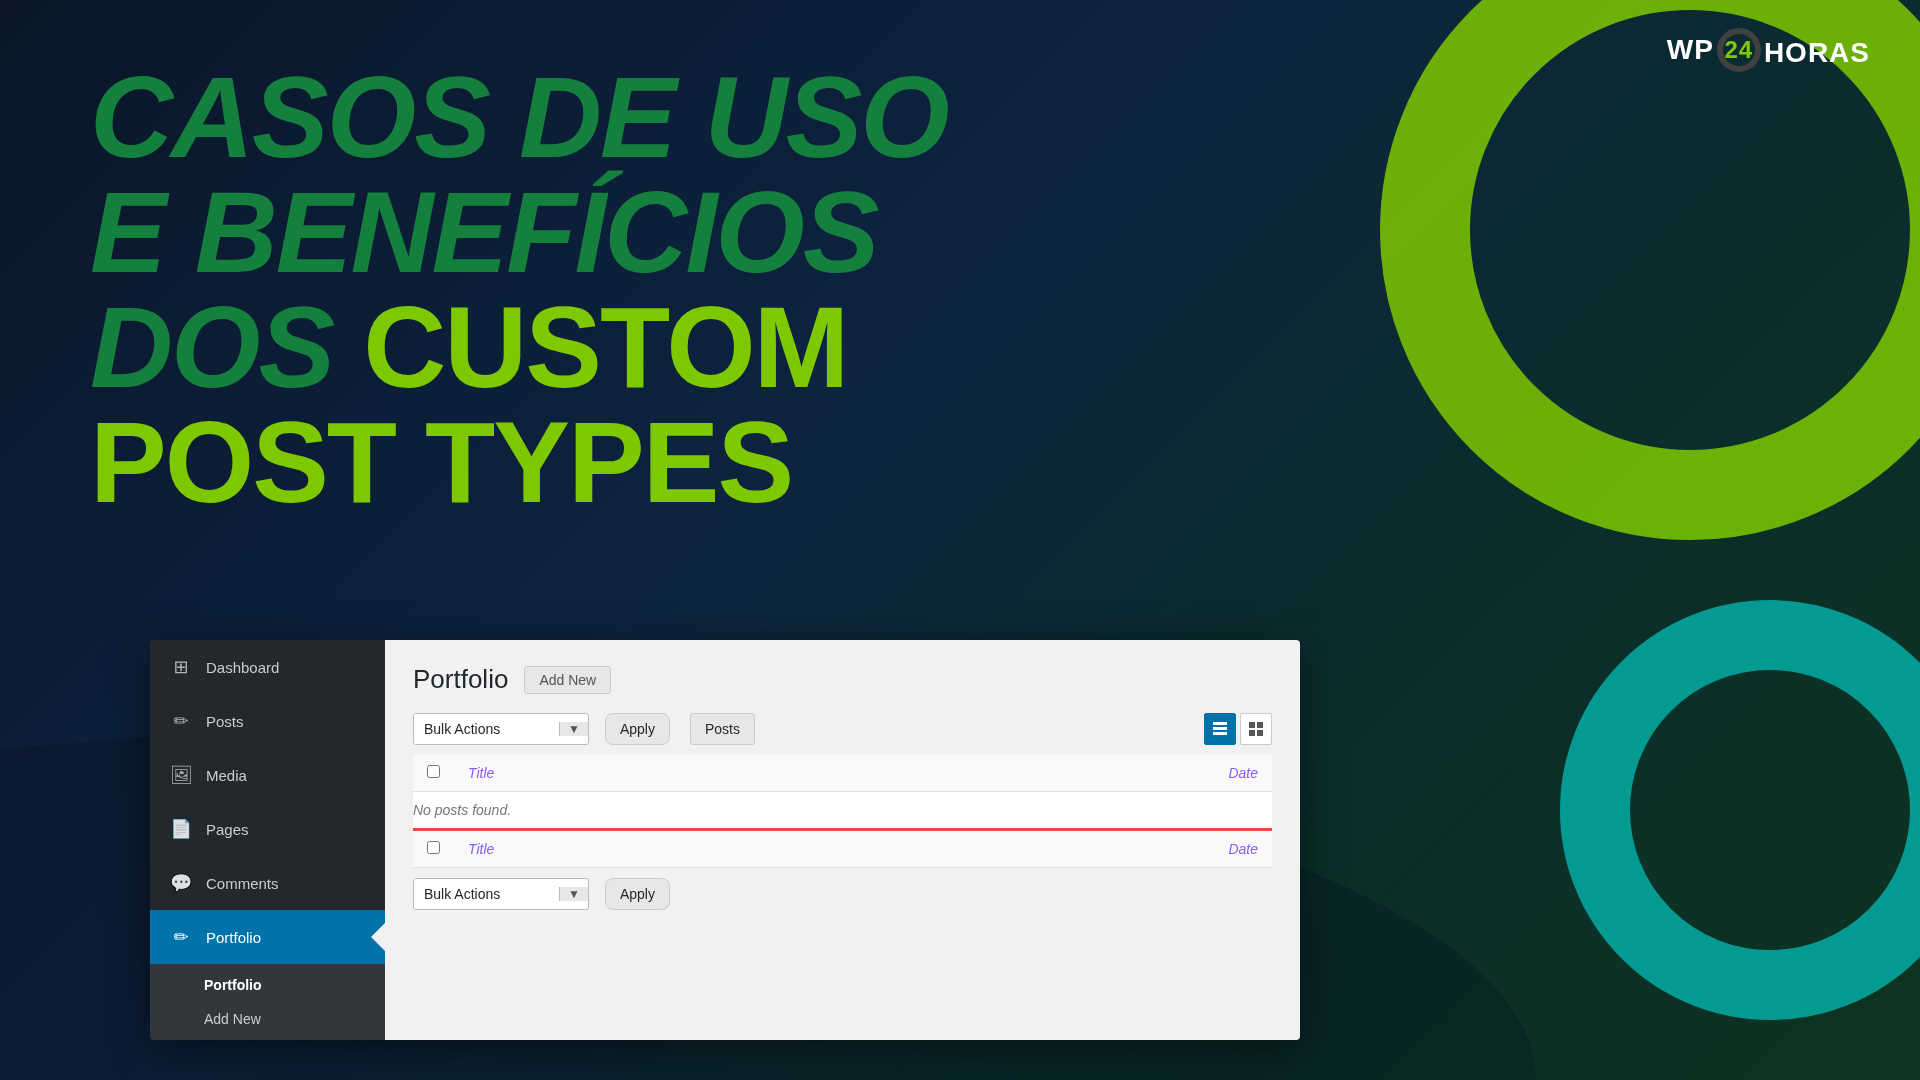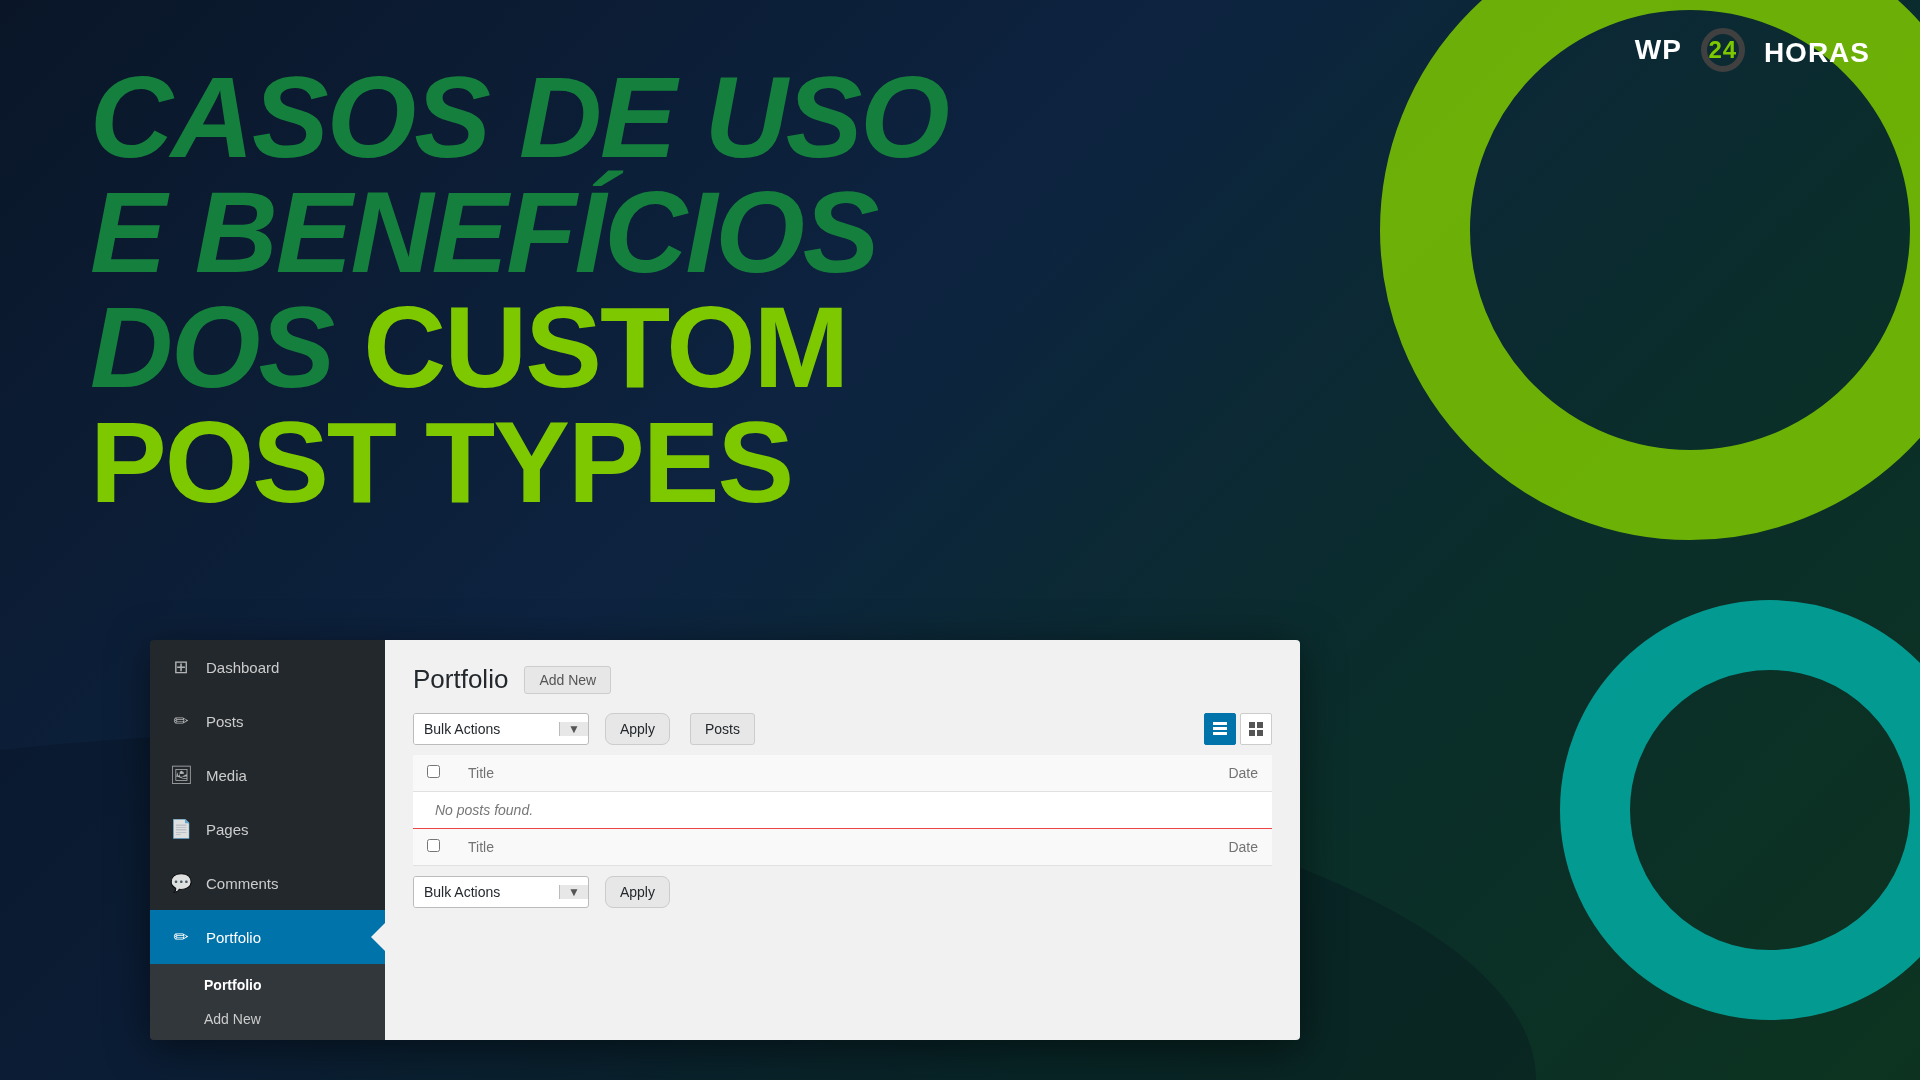--- a/index.html
+++ b/index.html
@@ -57,21 +57,21 @@
     .logo {
       position: absolute;
       top: 28px;
       right: 50px;
       color: white;
       font-size: 28px;
       font-weight: 900;
       letter-spacing: 1px;
       display: flex;
       align-items: center;
-      gap: 16px;
+      gap: 0;
     }
     .logo-wp { color: white; }
     .logo-24 {
       color: #7ec800;
       border: 6px solid #404040;
       border-radius: 50%;
       width: 44px;
       height: 44px;
       display: inline-flex;
       align-items: center;
@@ -259,24 +259,24 @@
       margin: 10px 0;
       font-size: 14px;
     }
     .wp-table th {
       background: #f9f9f9;
       border-bottom: 1px solid #e1e1e1;
       padding: 10px 14px;
       text-align: left;
       font-weight: 600;
     }
-    .wp-table th a { color: #737373; text-decoration: none; font-weight: 400; }
+    .wp-table th a { color: #8b5cf6; text-decoration: none; font-weight: 400; font-style: italic; }
     .wp-table td {
-      padding: 10px 22px;
-      border-bottom: 1px solid #ef4444;
+      padding: 10px 0;
+      border-bottom: 3px solid #ef4444;
       color: #555;
       font-style: italic;
     }
 
     .wp-table .col-check { width: 28px; }
     .wp-table .col-date { text-align: right; color: #0073aa; font-weight: 400; }
 
     .view-icons {
       display: flex;
       gap: 4px;

